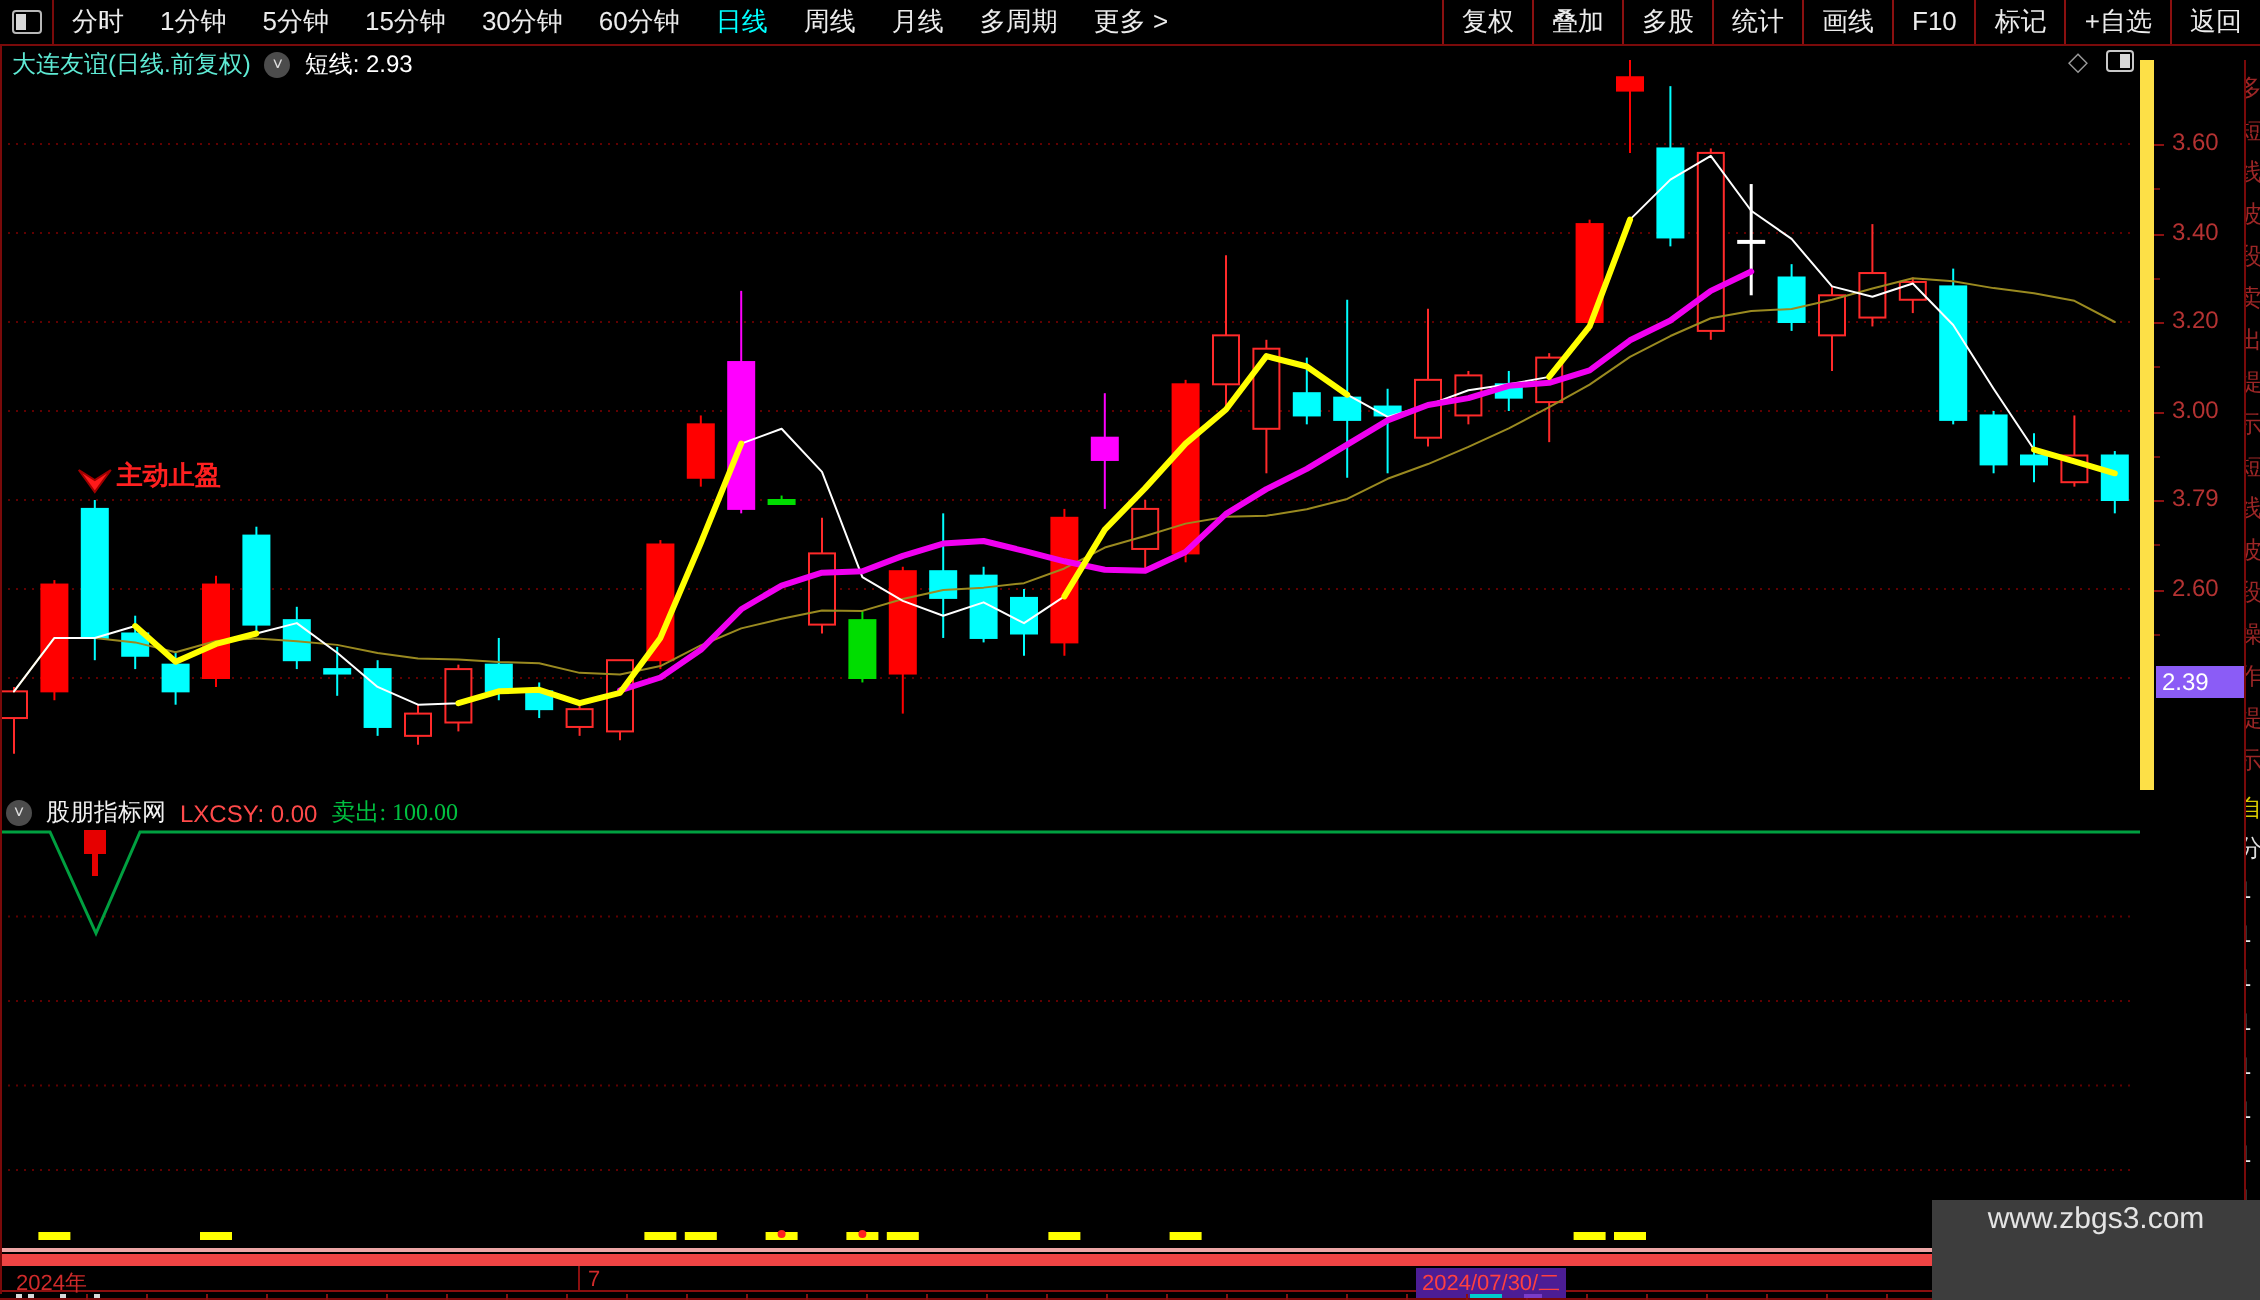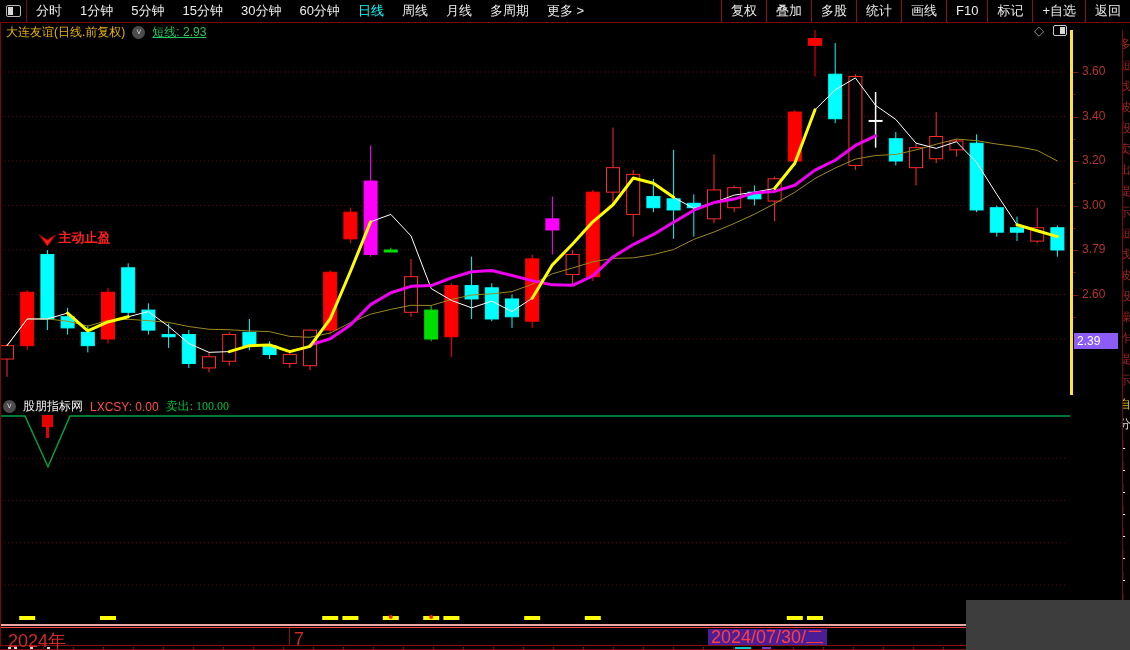--- a/index.html
+++ b/index.html
@@ -13,51 +13,51 @@
   .icon-cell{width:27px;height:22px;display:flex;align-items:center;justify-content:center;
              border-right:1px solid #7a0a0a;}
   .win-icon{width:15px;height:12px;border:1px solid #b8b8b8;border-radius:2px;position:relative;}
   .win-icon::after{content:"";position:absolute;left:1px;top:1px;bottom:1px;width:5px;background:#d8d8d8;}
   .tb-item{padding:0 9px;line-height:22px;color:#ececec;cursor:default;white-space:nowrap;}
   .tb-item.active{color:#00ffff;}
   #tb-right{margin-left:auto;display:flex;}
   .tb-btn{padding:0 9px;line-height:22px;border-left:1px solid #8b1010;color:#ececec;white-space:nowrap;}
   
   #title-row{position:absolute;left:6px;top:24px;display:flex;align-items:center;gap:7px;font-size:12px;z-index:5;}
-  #symbol-title{color:#eab308;}
+  #symbol-title{color:#5eead4;}
   .chev-circle{width:13px;height:13px;border-radius:50%;background:#4c4c4c;color:#ddd;
                font-size:9px;line-height:13px;text-align:center;}
-  #ma-label{color:#22c55e;text-decoration:underline;}
+  #ma-label{color:#ffffff;}
   #corner-icons{position:absolute;left:1034px;top:24px;display:flex;gap:9px;align-items:center;z-index:5;}
   .diamond-ic{color:#9a9a9a;font-size:13px;line-height:13px;}
   .panel-ic{width:14px;height:11px;border:1px solid #c9c9c9;border-radius:2px;position:relative;}
   .panel-ic::after{content:"";position:absolute;right:1px;top:1px;bottom:1px;width:5px;background:#d8d8d8;}
   
   #main-svg{position:absolute;left:0;top:30px;}
   #sub-svg{position:absolute;left:0;top:395px;}
   #sig-svg{position:absolute;left:0;top:608px;}
   #sub-header{position:absolute;left:3px;top:398px;display:flex;align-items:center;gap:7px;font-size:12px;z-index:5;}
   #sub-title{color:#f2f2f2;}
   #lxcsy-label{color:#ff4a4a;}
   #sell-label{color:#00c040;font-family:Liberation Serif, serif;}
   
-  #axis-main{position:absolute;left:1070px;top:30px;width:52px;height:365px;border-left:3px solid #fde047;}
+  #axis-main{position:absolute;left:1070px;top:30px;width:52px;height:365px;border-left:7px solid #fde047;}
   #axis-sub{position:absolute;left:1070px;top:395px;width:52px;height:213px;border-left:1px solid #7a0a0a;}
   .ax-label{position:absolute;left:9px;color:#b43232;font-size:12px;}
   .ax-tick{position:absolute;left:0;width:5px;height:1px;background:#8b1010;}
   .ax-tick.minor{width:3px;background:#6a0c0c;}
   #price-tag{position:absolute;left:1px;width:44px;height:16px;background:#5429c9;color:#fff;
              font-size:12px;line-height:16px;padding-left:3px;}
   
   #right-strip{position:absolute;left:1122px;top:30px;width:8px;height:578px;overflow:hidden;border-left:1px solid #7a0a0a;}
   .strip-ch{position:absolute;left:-4px;font-size:12px;}
   
   #pink-line{position:absolute;left:0;top:624px;width:1122px;height:2px;background:#eda6a6;}
   #date-row{position:absolute;left:0;top:627px;width:1122px;height:19px;
-            border-top:1px solid #ef4444;border-bottom:1px solid #8b0f0f;font-size:18px;}
+            border-top:6px solid #ef4444;border-bottom:1px solid #8b0f0f;font-size:11px;}
   #year-label{position:absolute;left:8px;top:1px;color:#cf2a2a;}
   #month-divider{position:absolute;left:289px;top:0;bottom:0;width:1px;background:#8b0f0f;}
   #month-label{position:absolute;left:294px;top:1px;color:#cf2a2a;}
   #date-tag{position:absolute;left:708px;top:1px;background:#4c1d95;color:#ff4040;padding:0 3px;line-height:16px;}
   #bottom-strip{position:absolute;left:0;top:647px;width:1130px;height:3px;border-bottom:1px solid #7a0a0a;}
   .bt-tick{position:absolute;top:0;width:1px;height:3px;background:#8b0f0f;}
   .bt-speck{position:absolute;width:3px;height:2px;background:#d8d8d8;top:0;}
   .bt-cyan{position:absolute;width:16px;height:2px;background:#00cccc;top:0;}
   .bt-purple{position:absolute;width:9px;height:2px;background:#7a3cc8;top:0;}
   #left-border{position:absolute;left:0;top:22px;width:1px;height:625px;background:#7a0a0a;}
@@ -486,15 +486,16 @@
       <span class="bt-speck" style="left:14px"></span>
       <span class="bt-speck" style="left:30px"></span>
       <span class="bt-speck" style="left:47px"></span>
       <span class="bt-cyan" style="left:735px"></span>
       <span class="bt-purple" style="left:762px"></span>
     </div>
 
   <div id="left-border"></div>
 
   <div id="watermark">
+    <div id="wm-line2">www.zbgs3.com</div>
   </div>
 
 </div>
 
 </body></html>

